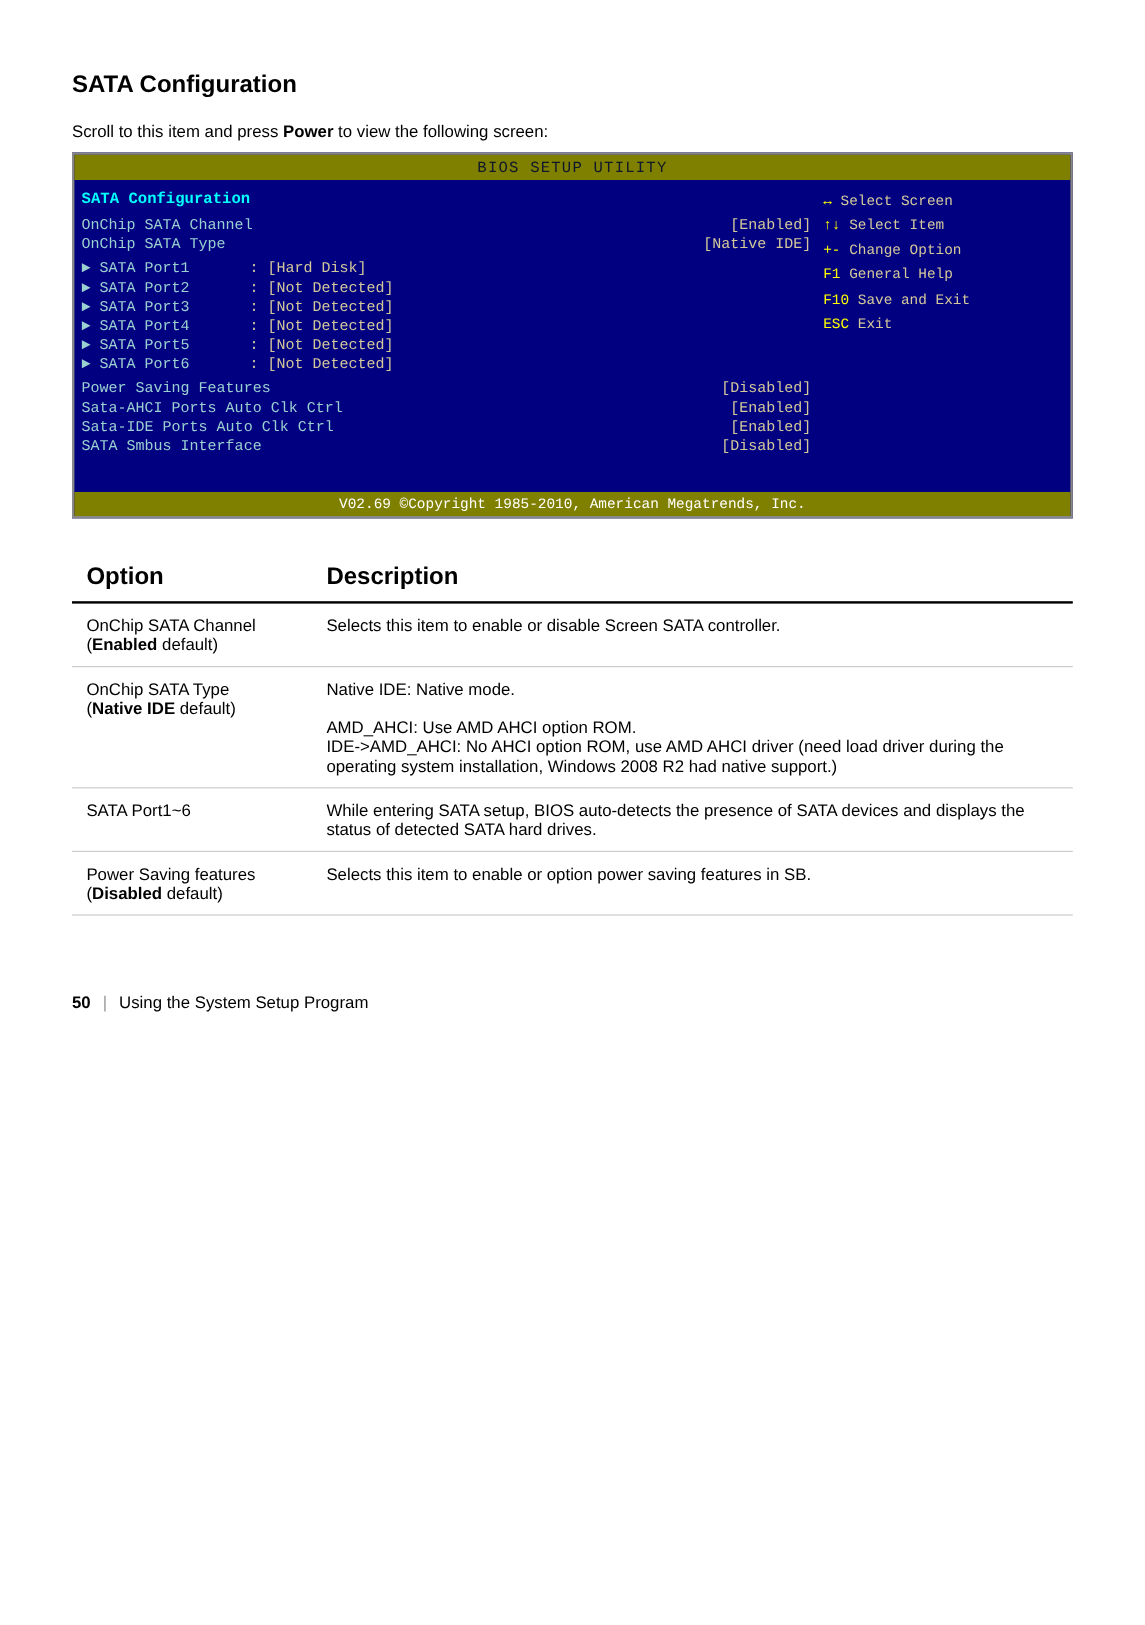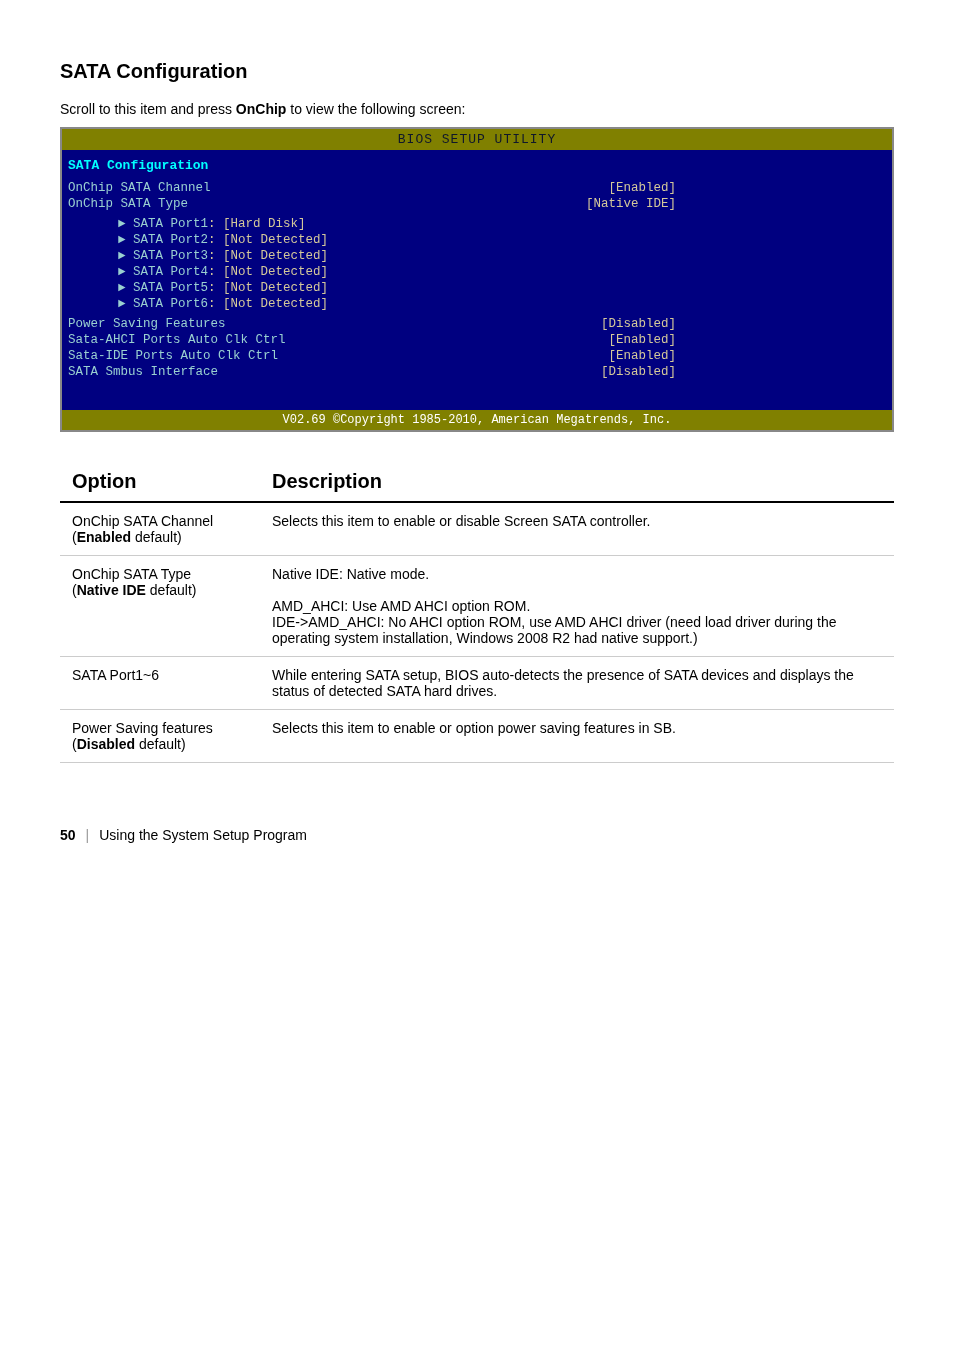--- a/index.html
+++ b/index.html
@@ -112,21 +112,20 @@
     }
 
     .bios-port-list {
       margin-bottom: 6px;
     }
 
     .bios-port-row {
       display: flex;
       margin-bottom: 2px;
       font-size: 12.5px;
-      text-align: right;
     }
 
     .bios-port-label {
       color: #9ad0d0;
       width: 140px;
     }
 
     .bios-port-value {
       color: #d4c89a;
     }
@@ -201,21 +200,21 @@
     .footer-sep {
       color: #999;
     }
   </style>
 </head>
 <body>
 
 <h1 class="page-title">SATA Configuration</h1>
 
 <p class="intro-text">
-  <span>Scroll to this item and press </span><strong>OnChip</strong><span> to view the following screen:</span>
+  <span>Scroll to this item and press </span><strong>Power</strong><span> to view the following screen:</span>
 </p>
 
 <div class="bios-screen">
   <div class="bios-title-bar">BIOS SETUP UTILITY</div>
   <div class="bios-body">
     <div class="bios-main">
       <div class="bios-section-title">SATA Configuration</div>
 
       <div class="bios-row">
         <span class="label">OnChip SATA Channel</span>
@@ -269,20 +268,28 @@
         <span class="label">Sata-IDE Ports Auto Clk Ctrl</span>
         <span class="value">[Enabled]</span>
       </div>
       <div class="bios-row">
         <span class="label">SATA Smbus Interface</span>
         <span class="value">[Disabled]</span>
       </div>
     </div>
 
     <div class="bios-sidebar">
+      <div class="bios-sidebar-keys">
+        <div><span class="key">↔</span> Select Screen</div>
+        <div><span class="key">↑↓</span> Select Item</div>
+        <div><span class="key">+-</span>  Change Option</div>
+        <div><span class="key">F1</span>  General Help</div>
+        <div><span class="key">F10</span> Save and Exit</div>
+        <div><span class="key">ESC</span> Exit</div>
+      </div>
     </div>
   </div>
   <div class="bios-footer">V02.69 ©Copyright 1985-2010, American Megatrends, Inc.</div>
 </div>
 
 <table class="option-table">
   <thead>
     <tr>
       <th>Option</th>
       <th>Description</th>

